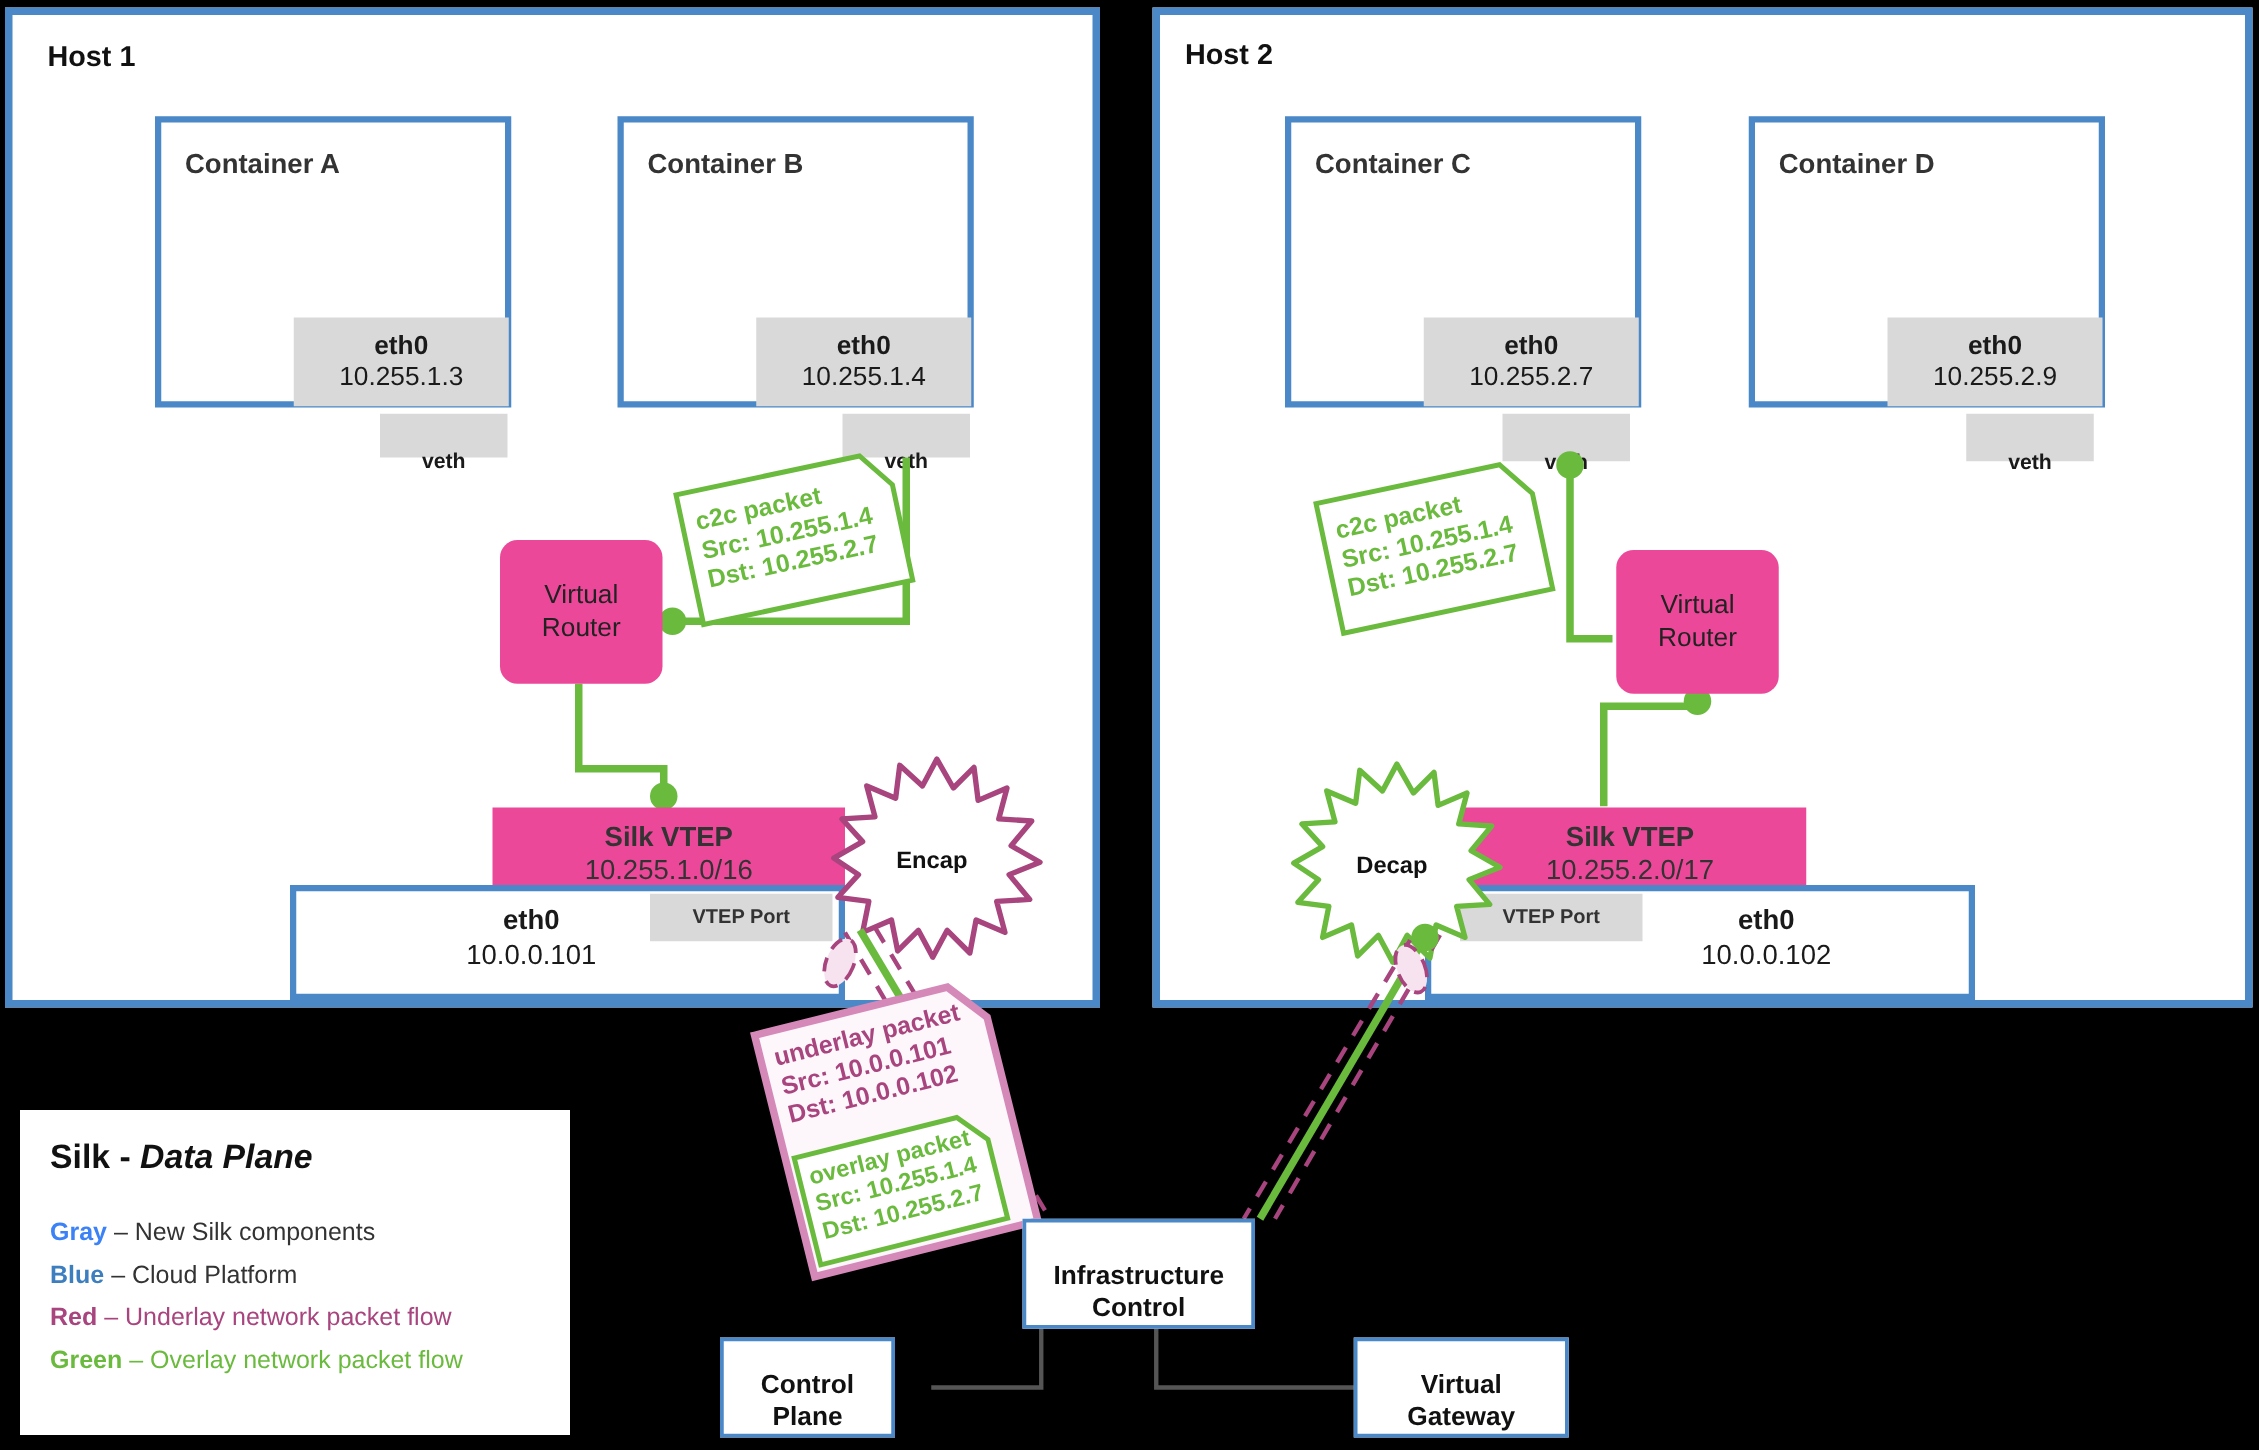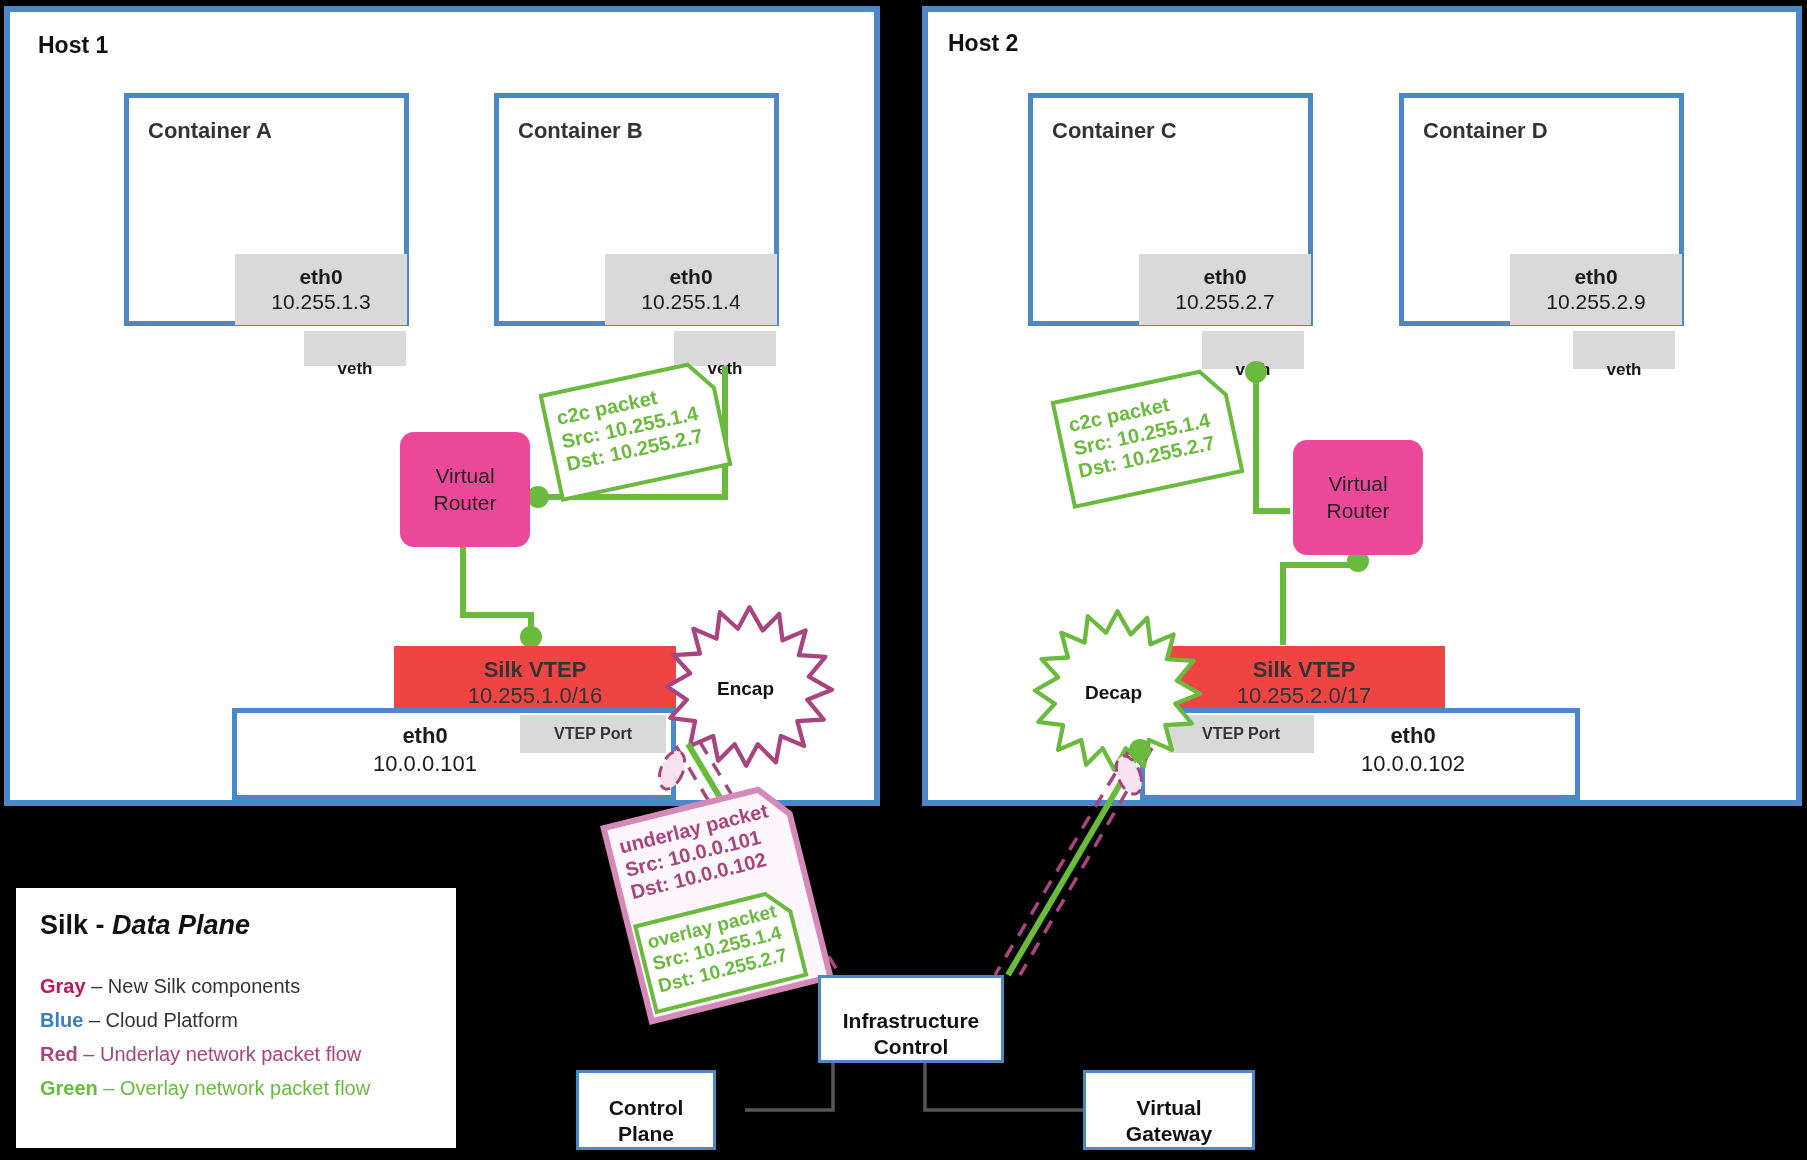--- a/index.html
+++ b/index.html
@@ -22,37 +22,37 @@
   .chip .t2{font-size:21px;color:#1a1a1a;}
   .chip.small .t1{font-size:17px;font-weight:bold;margin-top:40px;}
   .chip.vtepport .t1{font-size:16px;font-weight:bold;color:#333;}
 
   
   .vrouter{position:absolute;background:#ec4899;border-radius:14px;box-sizing:border-box;
            display:flex;align-items:center;justify-content:center;text-align:center;
            font-size:21px;color:#222;line-height:1.25;}
 
   
-  .vtep{position:absolute;background:#ef4444;box-sizing:border-box;
+  .vtep{position:absolute;background:#ec4899;box-sizing:border-box;
         display:flex;flex-direction:column;align-items:center;justify-content:center;line-height:1.2;}
   .vtep .t1{font-size:22px;font-weight:bold;color:#333;}
   .vtep .t2{font-size:22px;color:#333;}
 
   
   .node{position:absolute;background:#fff;border:3px solid #4a88c7;box-sizing:border-box;
         display:flex;align-items:flex-end;justify-content:center;text-align:center;
         font-size:21px;font-weight:bold;color:#111;line-height:1.25;}
 
   
   .legend{position:absolute;background:#fff;box-sizing:border-box;padding:22px 24px;}
   .legend-title{font-size:27px;font-weight:bold;color:#111;margin-bottom:34px;}
   .legend-title em{font-style:italic;}
   .legend-row{font-size:20px;margin-bottom:11px;color:#333;white-space:nowrap;}
   .legend-row b{font-weight:bold;}
-  .k-gray{color:#be185d;} .k-blue{color:#3d7ebf;}
+  .k-gray{color:#3b82f6;} .k-blue{color:#3d7ebf;}
   .k-green{color:#6aba3e;} .k-red{color:#a8447e;}
   .v-green{color:#6aba3e;} .v-red{color:#a8447e;} .v-dark{color:#333;}
 
   
   .tag{position:absolute;box-sizing:border-box;}
   .tag-svg{position:absolute;left:0;top:0;overflow:visible;}
   .tag-text{position:absolute;line-height:1.18;white-space:nowrap;}
   .tag-green .tag-text{color:#6aba3e;font-size:20px;font-weight:bold;}
   .tag-pink-text{color:#a8447e;font-size:20px;font-weight:bold;line-height:1.18;white-space:nowrap;}
   .tag-green-text{color:#6aba3e;font-size:19px;font-weight:bold;line-height:1.18;white-space:nowrap;}

